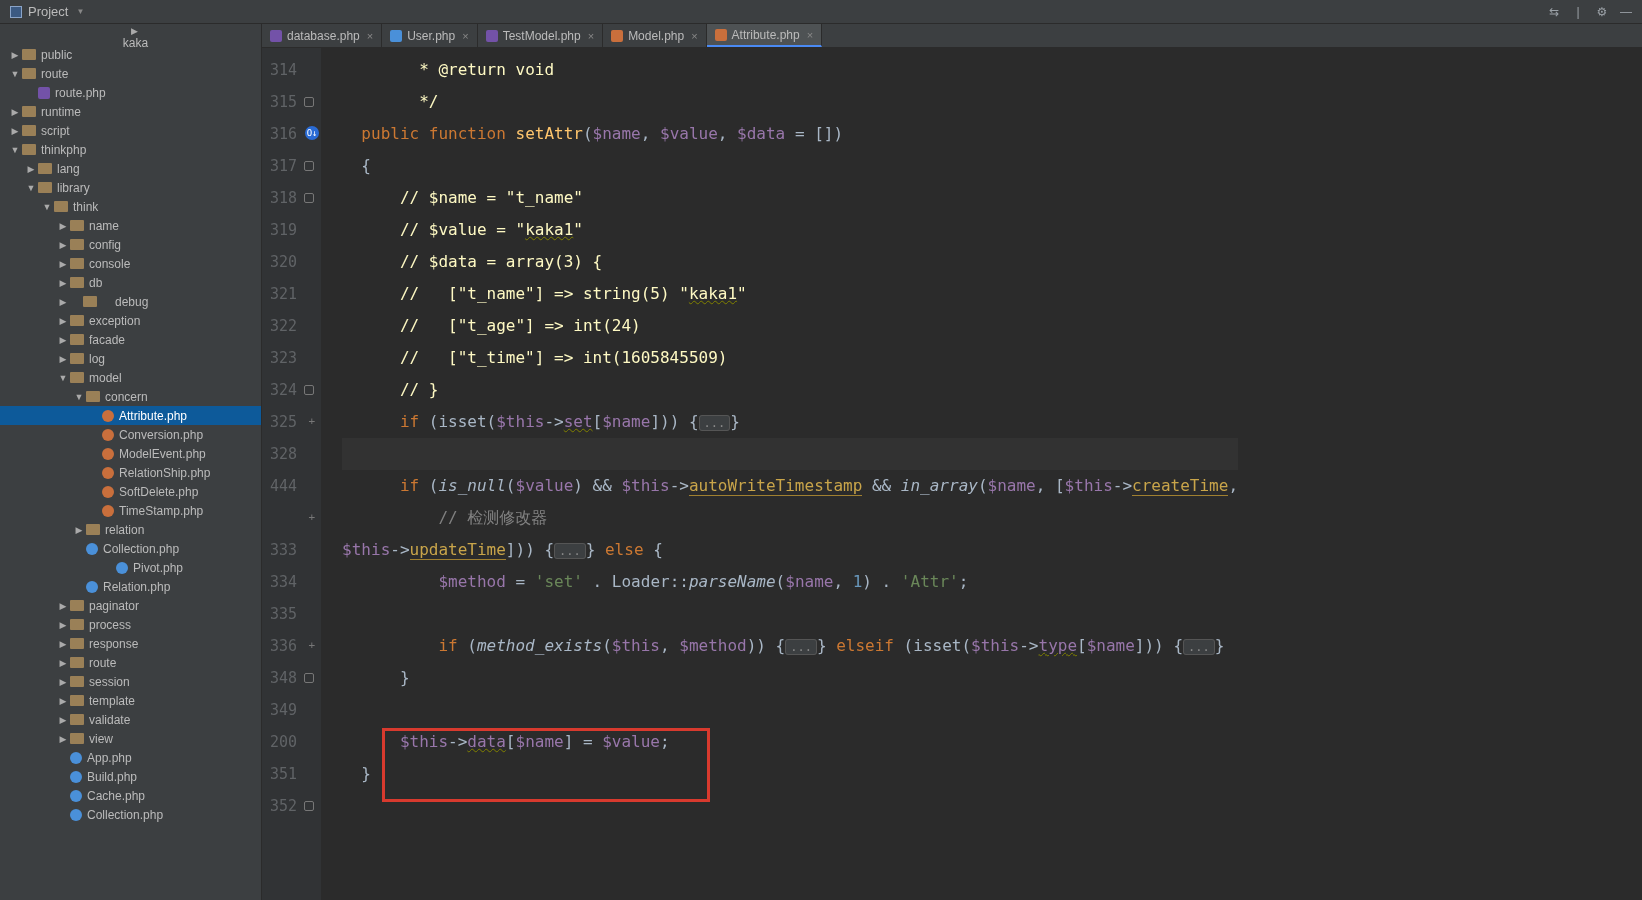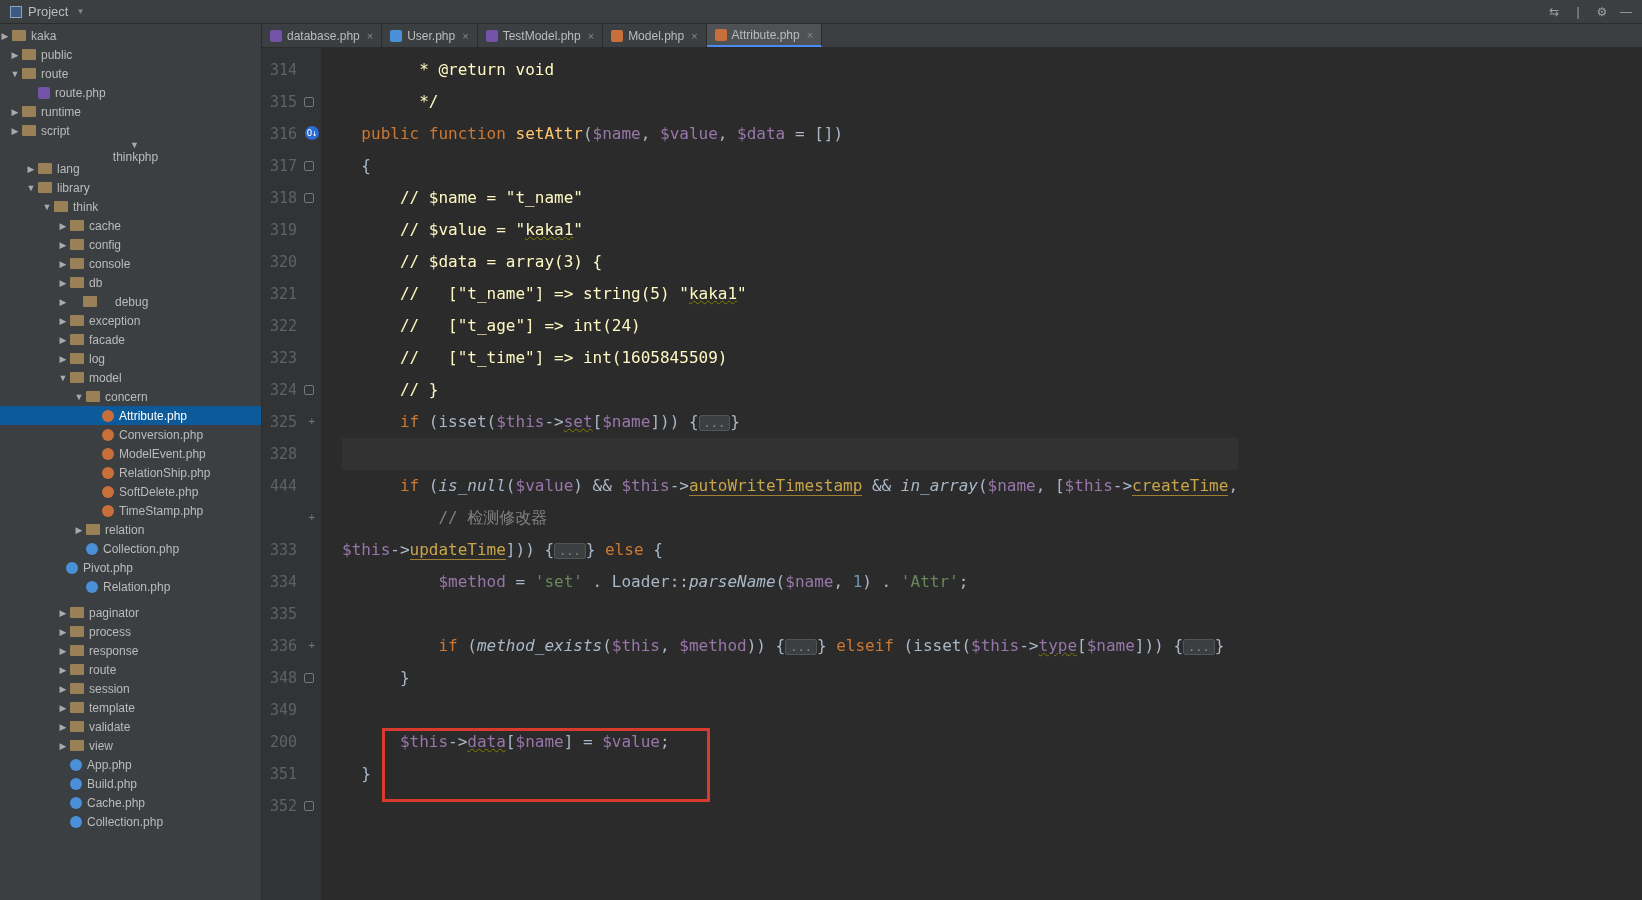--- a/index.html
+++ b/index.html
@@ -76,21 +76,21 @@
     <span class="tb-icon">⇆</span>
     <span class="tb-icon">|</span>
     <span class="tb-icon">⚙</span>
     <span class="tb-icon">—</span>
   </div>
 </div>
 
 <div class="main">
   <div class="sidebar">
     <div class="tree" id="tree">
-        <div class="tree-item" style="padding-left: 0;">
+        <div class="tree-item" style="padding-left: 10px; flex-direction: column;">
           <span class="arrow closed"></span>
           <span class="folder-icon"></span>
           <span class="tree-label">kaka</span>
         </div>
         <div class="tree-item" style="padding-left: 10px;">
           <span class="arrow closed"></span>
           <span class="folder-icon"></span>
           <span class="tree-label">public</span>
         </div>
         <div class="tree-item" style="padding-left: 10px;">
@@ -106,21 +106,21 @@
         <div class="tree-item" style="padding-left: 10px;">
           <span class="arrow closed"></span>
           <span class="folder-icon"></span>
           <span class="tree-label">runtime</span>
         </div>
         <div class="tree-item" style="padding-left: 10px;">
           <span class="arrow closed"></span>
           <span class="folder-icon"></span>
           <span class="tree-label">script</span>
         </div>
-        <div class="tree-item" style="padding-left: 10px; flex-direction: column;">
+        <div class="tree-item" style="padding-left: 10px;">
           <span class="arrow open"></span>
           <span class="folder-icon"></span>
           <span class="tree-label">thinkphp</span>
         </div>
         <div class="tree-item" style="padding-left: 26px;">
           <span class="arrow closed"></span>
           <span class="folder-icon"></span>
           <span class="tree-label">lang</span>
         </div>
         <div class="tree-item" style="padding-left: 26px;">
@@ -129,21 +129,21 @@
           <span class="tree-label">library</span>
         </div>
         <div class="tree-item" style="padding-left: 42px;">
           <span class="arrow open"></span>
           <span class="folder-icon"></span>
           <span class="tree-label">think</span>
         </div>
         <div class="tree-item" style="padding-left: 58px;">
           <span class="arrow closed"></span>
           <span class="folder-icon"></span>
-          <span class="tree-label">cache</span>
+          <span class="tree-label">name</span>
         </div>
         <div class="tree-item" style="padding-left: 58px;">
           <span class="arrow closed"></span>
           <span class="folder-icon"></span>
           <span class="tree-label">config</span>
         </div>
         <div class="tree-item" style="padding-left: 58px;">
           <span class="arrow closed"></span>
           <span class="folder-icon"></span>
           <span class="tree-label">console</span>
@@ -216,31 +216,31 @@
         <div class="tree-item" style="padding-left: 74px;">
           <span class="arrow closed"></span>
           <span class="folder-icon"></span>
           <span class="tree-label">relation</span>
         </div>
         <div class="tree-item" style="padding-left: 74px;">
           <span class="arrow none"></span>
           <span class="file-icon c"></span>
           <span class="tree-label">Collection.php</span>
         </div>
-        <div class="tree-item" style="padding-left: 54px;">
+        <div class="tree-item" style="padding-left: 104px;">
           <span class="arrow none"></span>
           <span class="file-icon c"></span>
           <span class="tree-label">Pivot.php</span>
         </div>
         <div class="tree-item" style="padding-left: 74px;">
           <span class="arrow none"></span>
           <span class="file-icon c"></span>
           <span class="tree-label">Relation.php</span>
         </div>
-        <div class="tree-item" style="padding-left: 58px; margin-top: 7px;">
+        <div class="tree-item" style="padding-left: 58px;">
           <span class="arrow closed"></span>
           <span class="folder-icon"></span>
           <span class="tree-label">paginator</span>
         </div>
         <div class="tree-item" style="padding-left: 58px;">
           <span class="arrow closed"></span>
           <span class="folder-icon"></span>
           <span class="tree-label">process</span>
         </div>
         <div class="tree-item" style="padding-left: 58px;">

